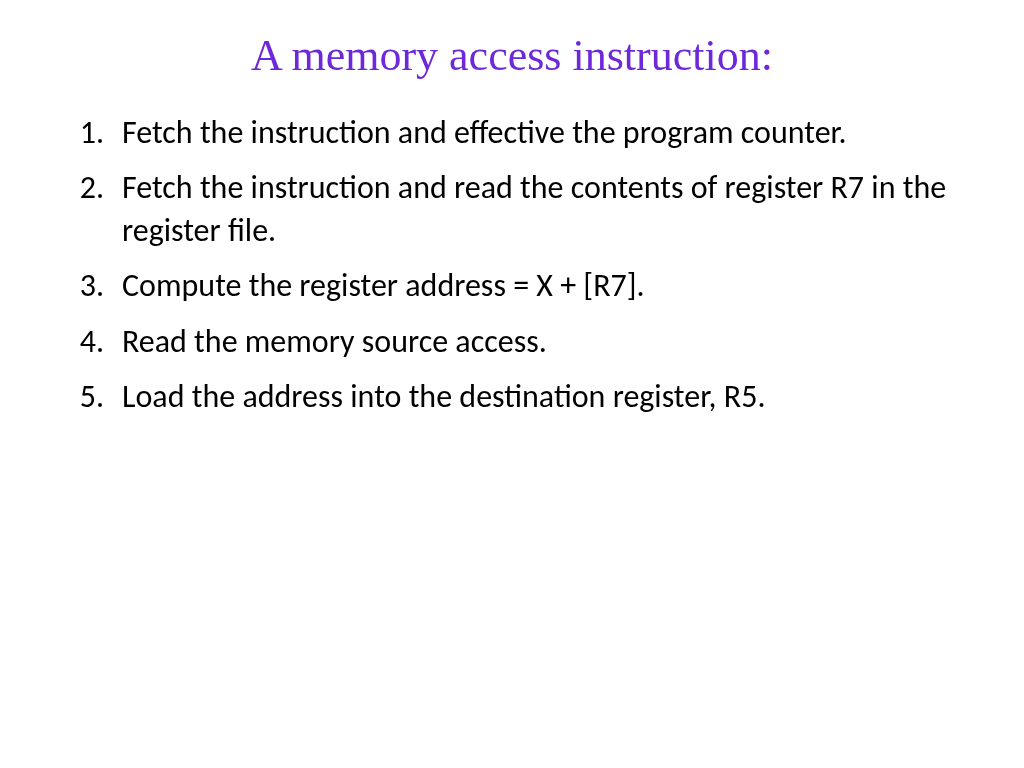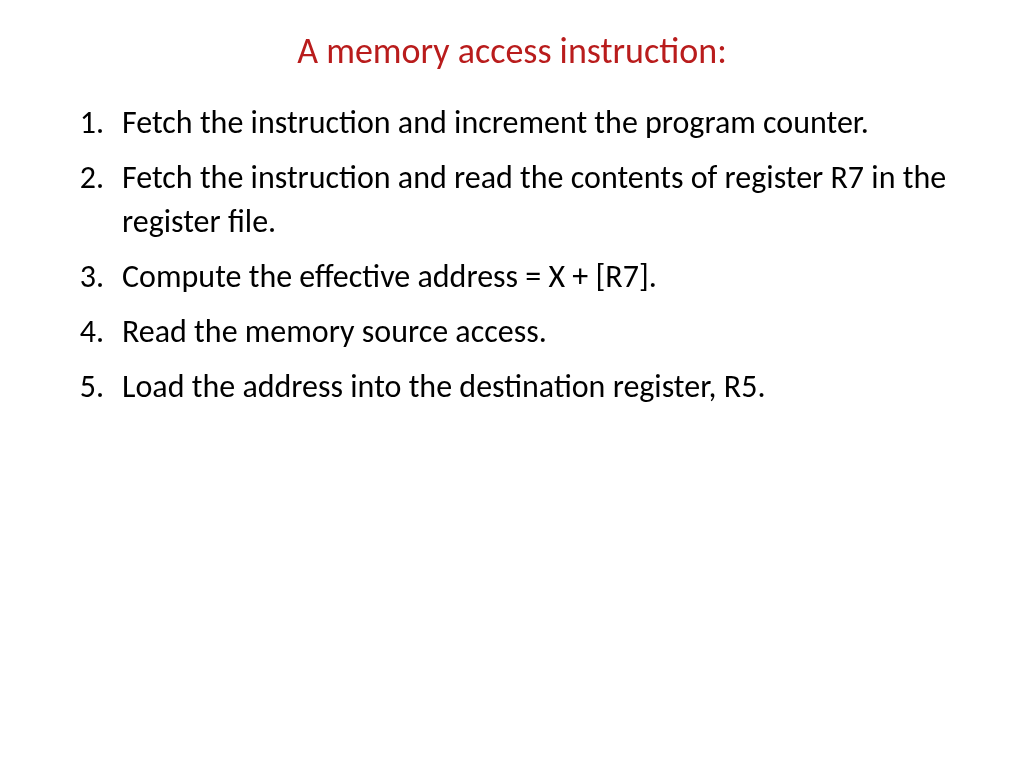--- a/index.html
+++ b/index.html
@@ -13,24 +13,25 @@
       background: #ffffff;
       font-family: Calibri, 'Segoe UI', Arial, sans-serif;
       padding: 30px 60px 40px 60px;
       overflow: hidden;
     }
     .title-block {
       text-align: center;
       margin-bottom: 28px;
     }
     .title-line1 {
-      font-size: 36px;
+      font-size: 44px;
       font-weight: 400;
-      color: #b91c1c;
+      color: #6d28d9;
       line-height: 1.2;
+      font-family: Liberation Serif, serif;
     }
     .title-line2 {
       font-size: 44px;
       font-weight: 400;
       color: #2E75B6;
       line-height: 1.2;
     }
     .list {
       padding-left: 0;
     }
@@ -56,29 +57,29 @@
 </head>
 <body>
 
 <div class="title-block">
   <div class="title-line1">A memory access instruction:</div>
 </div>
 
 <div class="list">
   <div class="list-item">
     <span class="list-number">1.</span>
-    <span class="list-text">Fetch the instruction and increment the program counter.</span>
+    <span class="list-text">Fetch the instruction and effective the program counter.</span>
   </div>
   <div class="list-item">
     <span class="list-number">2.</span>
     <span class="list-text">Fetch the instruction and read the contents of register R7 in the register file.</span>
   </div>
   <div class="list-item">
     <span class="list-number">3.</span>
-    <span class="list-text">Compute the effective address = X + [R7].</span>
+    <span class="list-text">Compute the register address = X + [R7].</span>
   </div>
   <div class="list-item">
     <span class="list-number">4.</span>
     <span class="list-text">Read the memory source access.</span>
   </div>
   <div class="list-item">
     <span class="list-number">5.</span>
     <span class="list-text">Load the address into the destination register, R5.</span>
   </div>
 </div>

